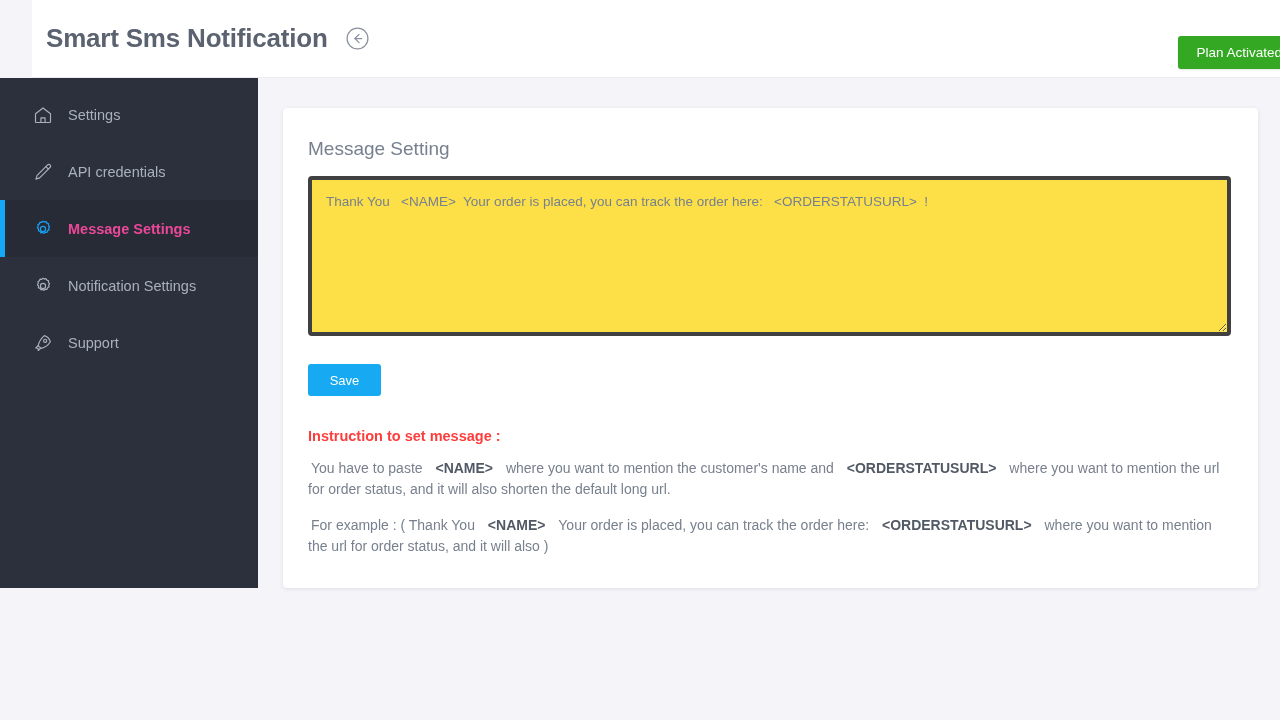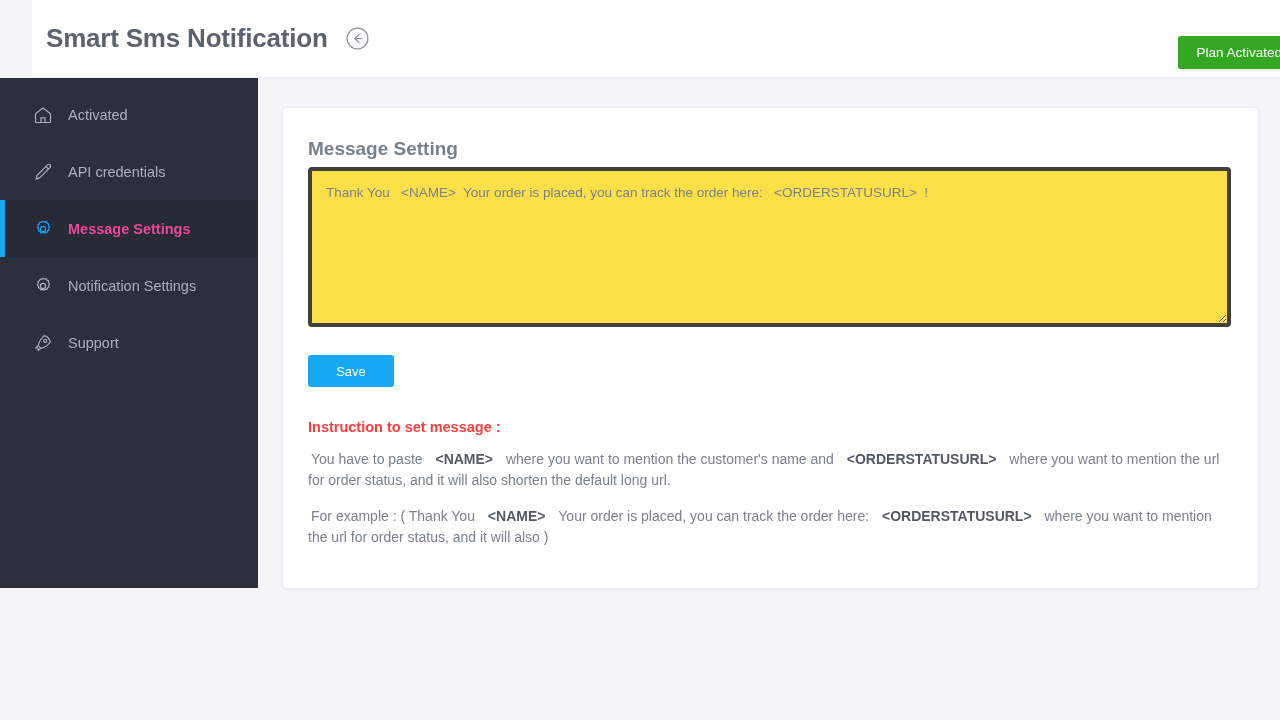--- a/index.html
+++ b/index.html
@@ -110,22 +110,22 @@
     background: #ffffff;
     border-radius: 4px;
     box-shadow: 0 1px 4px rgba(40,45,60,0.10);
     padding: 22px 25px 0 25px;
     overflow: hidden;
   }
   .card-title {
     font-size: 19px;
     color: #77808f;
     margin-top: 8px;
-    margin-bottom: 7px;
-    font-weight: bold;
+    margin-bottom: 16px;
+    font-weight: normal;
   }
 
   .msg-textarea {
     display: block;
     width: 923px;
     height: 160px;
     border: 4px solid #404040;
     border-radius: 4px;
     background: #fde047;
     padding: 12px 14px;
@@ -133,21 +133,21 @@
     font-size: 13.5px;
     color: #77808f;
     line-height: 1.5;
     resize: vertical;
     outline: none;
   }
 
   .save-btn {
     display: block;
     margin-top: 28px;
-    width: 86px; height: 32px;
+    width: 73px; height: 32px;
     background: #17a9f2;
     color: #ffffff;
     border: none;
     border-radius: 3px;
     font-size: 13px;
     font-family: "Liberation Sans", sans-serif;
     cursor: pointer;
   }
 
   .instruction-heading {
@@ -190,21 +190,21 @@
 
 <nav class="sidebar">
 
   <div class="nav-item">
     <span class="nav-icon">
       <svg width="20" height="20" viewBox="0 0 24 24" fill="none" stroke="#aab1bd" stroke-width="1.4" stroke-linecap="round" stroke-linejoin="round">
         <path d="M3 10.5 L12 3.5 L21 10.5 V20 a1 1 0 0 1 -1 1 H4 a1 1 0 0 1 -1 -1 Z"></path>
         <path d="M9.5 21 v-5.5 h5 V21"></path>
       </svg>
     </span>
-    <span>Activated</span>
+    <span>Settings</span>
   </div>
 
   <div class="nav-item">
     <span class="nav-icon">
       <svg width="20" height="20" viewBox="0 0 24 24" fill="none" stroke="#aab1bd" stroke-width="1.4" stroke-linecap="round" stroke-linejoin="round">
         <path d="M17.5 3.5 a2.1 2.1 0 0 1 3 3 L8 19 L3.5 20.5 L5 16 Z"></path>
         <line x1="15.5" y1="5.5" x2="18.5" y2="8.5"></line>
       </svg>
     </span>
     <span>API credentials</span>

